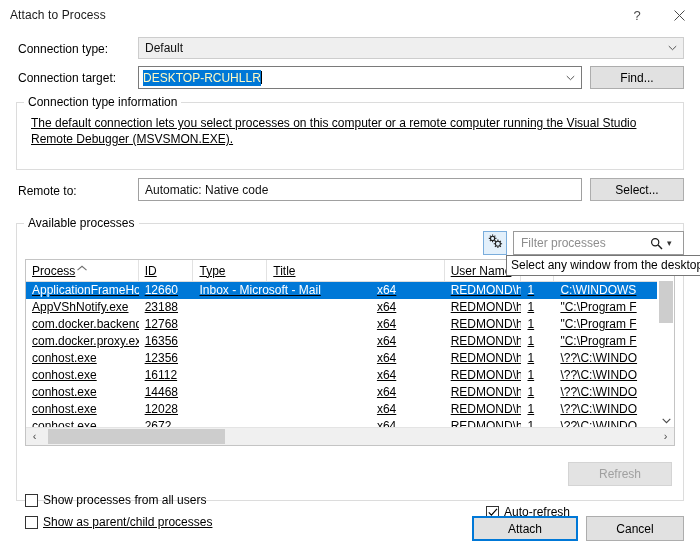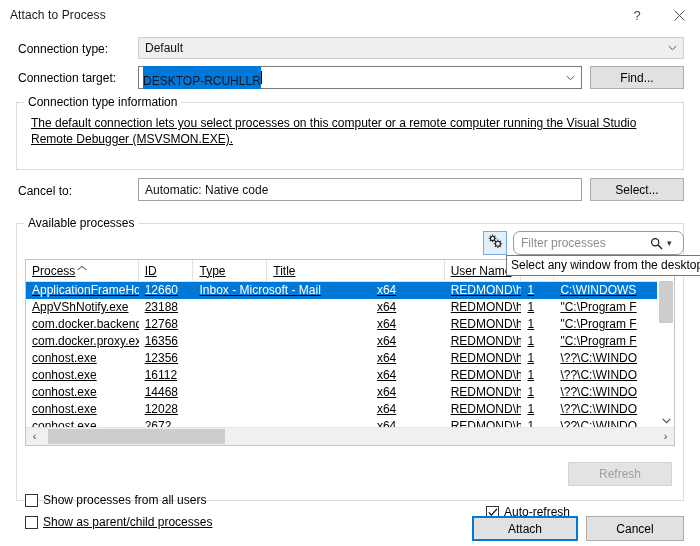--- a/index.html
+++ b/index.html
@@ -77,22 +77,22 @@
     position: absolute;
     right: 6px;
     top: 50%;
     transform: translateY(-50%);
     width: 9px; height: 9px;
   }
   .combo .chev svg { display:block; }
 
   .sel-text {
     background: #0078d7;
-    color: #0f172a;
-    padding: 8px 0 1px 0;
+    color: #fef9c3;
+    padding: 1px 0 1px 0;
   }
   .caret {
     display: inline-block;
     width: 1px;
     height: 13px;
     background: #000;
     vertical-align: -2px;
     margin-left: 0px;
   }
 
@@ -374,21 +374,21 @@
       </svg>
   </span>
 </div>
 <div class="btn" style="position:absolute;left:590px;top:66px;width:94px;height:23px;">Find...</div>
 
 <div class="group" style="left:16px;top:102px;width:668px;height:68px;">
   <div class="legend">Connection type information</div>
   <div class="info-text">The default connection lets you select processes on this computer or a remote computer running the Visual Studio Remote Debugger (MSVSMON.EXE).</div>
 </div>
 
-<div class="lbl" style="position:absolute;left:18px;top:184px;">Cancel to:</div>
+<div class="lbl" style="position:absolute;left:18px;top:184px;">Remote to:</div>
 <div class="combo editable" style="position:absolute;left:138px;top:178px;width:444px;height:23px;padding-left:6px;border-color:#a0a0a0;">
   <span>Automatic: Native code</span>
 </div>
 <div class="btn" style="position:absolute;left:590px;top:178px;width:94px;height:23px;">Select...</div>
 
 <div class="group" style="left:16px;top:223px;width:668px;height:278px;">
   <div class="legend">Available processes</div>
 </div>
 
 <div class="tool-btn" style="left:483px;top:231px;">
@@ -397,21 +397,21 @@
       <g fill="none" stroke="#1f1f1f" stroke-width="1.1">
         <circle cx="5.6" cy="5.4" r="2.1"></circle>
         <path d="M5.6 1.6 v1.2 M5.6 8.0 v1.2 M1.8 5.4 h1.2 M8.2 5.4 h1.2 M2.9 2.7 l0.85 0.85 M7.45 7.25 l0.85 0.85 M8.3 2.7 l-0.85 0.85 M3.75 7.25 l-0.85 0.85"></path>
         <circle cx="10.9" cy="10.8" r="2.5"></circle>
         <path d="M10.9 6.6 v1.3 M10.9 13.7 v1.3 M6.7 10.8 h1.3 M13.8 10.8 h1.3 M7.95 7.85 l0.95 0.95 M12.9 12.8 l0.95 0.95 M13.85 7.85 l-0.95 0.95 M8.9 12.8 l-0.95 0.95"></path>
       </g>
     </svg>
   </span>
 </div>
 
-<div class="filter-box" style="left:513px;top:231px;width:171px;border-radius:7px;">
+<div class="filter-box" style="left:513px;top:231px;width:171px;">
   <span class="ph">Filter processes</span>
   <span class="searchicon">
     <svg width="13" height="13" viewBox="0 0 13 13" aria-hidden="true">
       <circle cx="5.2" cy="5.2" r="3.6" fill="none" stroke="#1a1a1a" stroke-width="1.2"></circle>
       <path d="M8.1 8.1 L12 12" stroke="#1a1a1a" stroke-width="1.4" fill="none"></path>
     </svg>
   </span>
   <span class="mini-chev">▾</span>
 </div>
 

